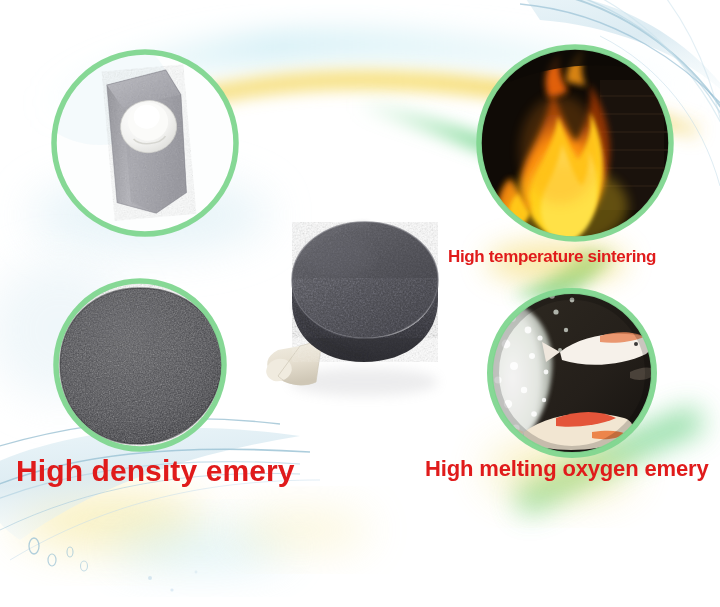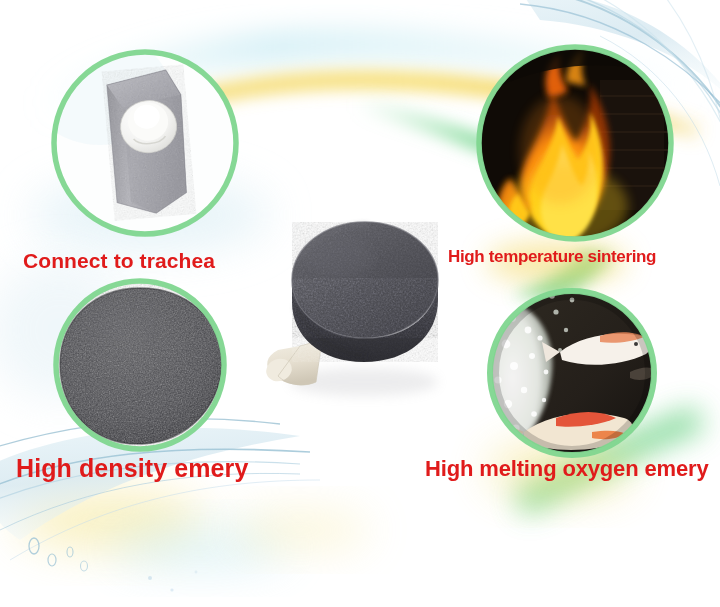--- a/index.html
+++ b/index.html
@@ -30,21 +30,21 @@
     position: absolute;
     z-index: 6;
     color: #e01b1b;
     font-weight: bold;
     font-family: "Liberation Sans", sans-serif;
     white-space: nowrap;
     line-height: 1;
   }
   #label-trachea   { left: 23px;  top: 250px; font-size: 21px; letter-spacing: .1px; }
   #label-sintering { left: 440px; top: 248px; font-size: 17px; letter-spacing: -.35px; margin-left: 8px; }
-  #label-emery     { left: 16px;  top: 456px; font-size: 25px; letter-spacing: .1px; }
+  #label-emery     { left: 16px;  top: 456px; font-size: 30px; letter-spacing: .1px; }
   #label-oxygen    { left: 425px; top: 458px; font-size: 22px; letter-spacing: -.15px; }
 </style>
 </head>
 <body>
 
 <div id="stage">
 
   <svg id="bg-svg" class="layer" viewBox="0 0 720 607" xmlns="http://www.w3.org/2000/svg">
     <defs>
       <filter id="soft8" x="-60%" y="-60%" width="220%" height="220%">
@@ -392,21 +392,20 @@
       <path d="M 292,280 C 292,312 324,338 366,338 C 410,338 438,312 438,278
                L 438,300 C 438,336 408,362 364,362 C 320,362 292,336 292,302 Z" filter="url(#grainHero)" opacity=".4" style="mix-blend-mode:overlay"></path>
 
       <ellipse cx="365" cy="280" rx="73" ry="58" fill="none" stroke="#6a6a71" stroke-width="1.6" opacity=".65"></ellipse>
       <path d="M 300,258 C 316,236 342,224 368,224" stroke="#76767d" stroke-width="3" fill="none" opacity=".45" filter="url(#blur2)"></path>
       <ellipse cx="340" cy="258" rx="34" ry="20" fill="#6c6c74" opacity=".22" filter="url(#blur6)"></ellipse>
       <path d="M 296,306 C 308,334 334,352 366,356" stroke="#202025" stroke-width="4" fill="none" opacity=".35" filter="url(#blur3)"></path>
     </g>
   </svg>
 
-  <div id="label-trachea" class="feat-label">Connect to trachea</div>
 
   <div id="label-sintering" class="feat-label">High temperature sintering</div>
 
   <div id="label-emery" class="feat-label">High density emery</div>
 
   <div id="label-oxygen" class="feat-label">High melting oxygen emery</div>
 
 </div>
 
 </body></html>

